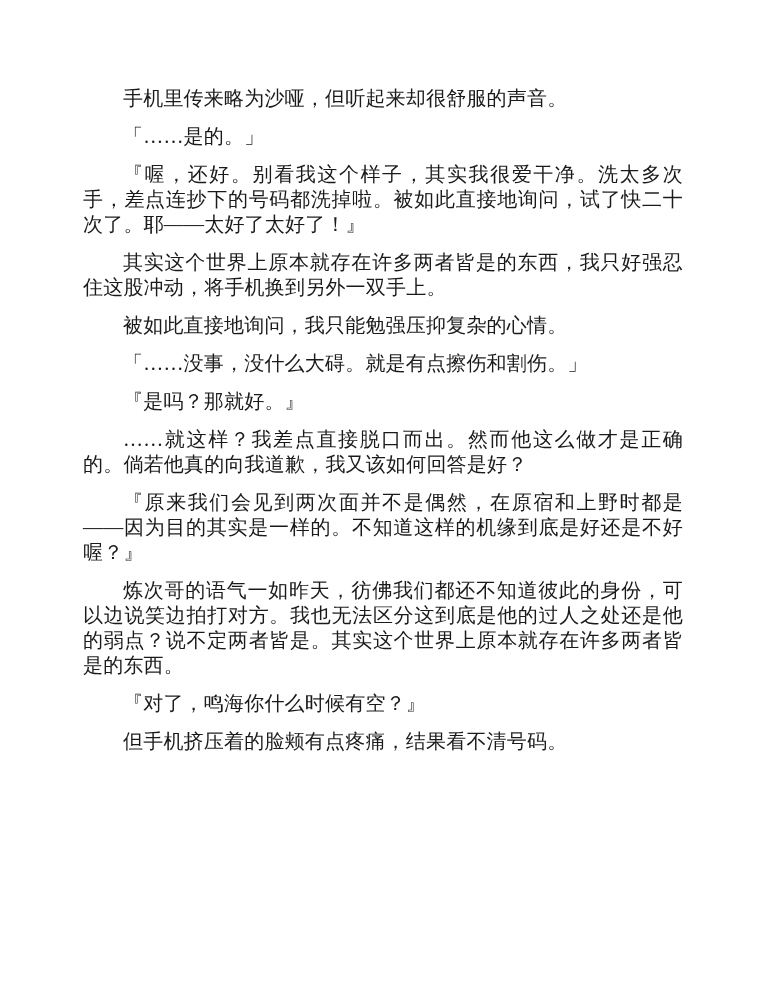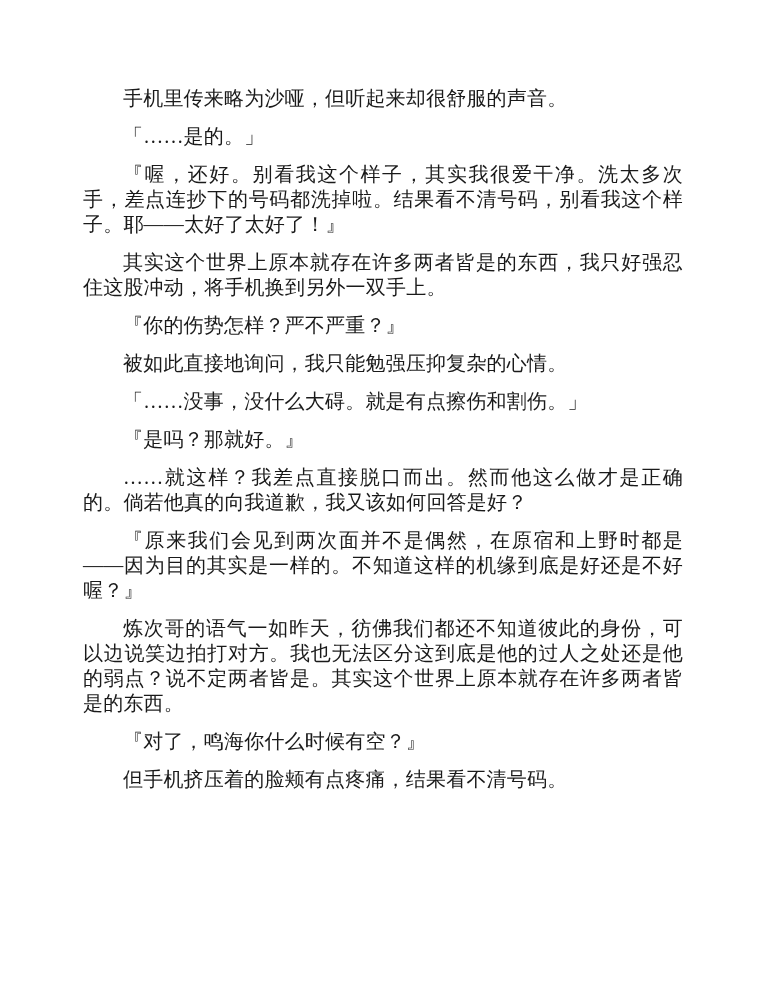--- a/index.html
+++ b/index.html
@@ -29,23 +29,22 @@
     text-align: justify;
     letter-spacing: 0.2px;
   }
 </style>
 </head>
 <body>
 
 <div class="page">
   <p class="body-text">手机里传来略为沙哑，但听起来却很舒服的声音。</p>
   <p class="body-text">「……是的。」</p>
-  <p class="body-text">『喔，还好。别看我这个样子，其实我很爱干净。洗太多次手，差点连抄下的号码都洗掉啦。结果看不清号码，别看我这个样子。耶——太好了太好了！』</p>
+  <p class="body-text">『喔，还好。别看我这个样子，其实我很爱干净。洗太多次手，差点连抄下的号码都洗掉啦。被如此直接地询问，试了快二十次了。耶——太好了太好了！』</p>
   <p class="body-text">其实这个世界上原本就存在许多两者皆是的东西，我只好强忍住这股冲动，将手机换到另外一双手上。</p>
-  <p class="body-text">『你的伤势怎样？严不严重？』</p>
   <p class="body-text">被如此直接地询问，我只能勉强压抑复杂的心情。</p>
   <p class="body-text">「……没事，没什么大碍。就是有点擦伤和割伤。」</p>
   <p class="body-text">『是吗？那就好。』</p>
   <p class="body-text">……就这样？我差点直接脱口而出。然而他这么做才是正确的。倘若他真的向我道歉，我又该如何回答是好？</p>
   <p class="body-text">『原来我们会见到两次面并不是偶然，在原宿和上野时都是——因为目的其实是一样的。不知道这样的机缘到底是好还是不好喔？』</p>
   <p class="body-text">炼次哥的语气一如昨天，彷佛我们都还不知道彼此的身份，可以边说笑边拍打对方。我也无法区分这到底是他的过人之处还是他的弱点？说不定两者皆是。其实这个世界上原本就存在许多两者皆是的东西。</p>
   <p class="body-text">『对了，鸣海你什么时候有空？』</p>
   <p class="body-text">但手机挤压着的脸颊有点疼痛，结果看不清号码。</p>
 </div>
 

